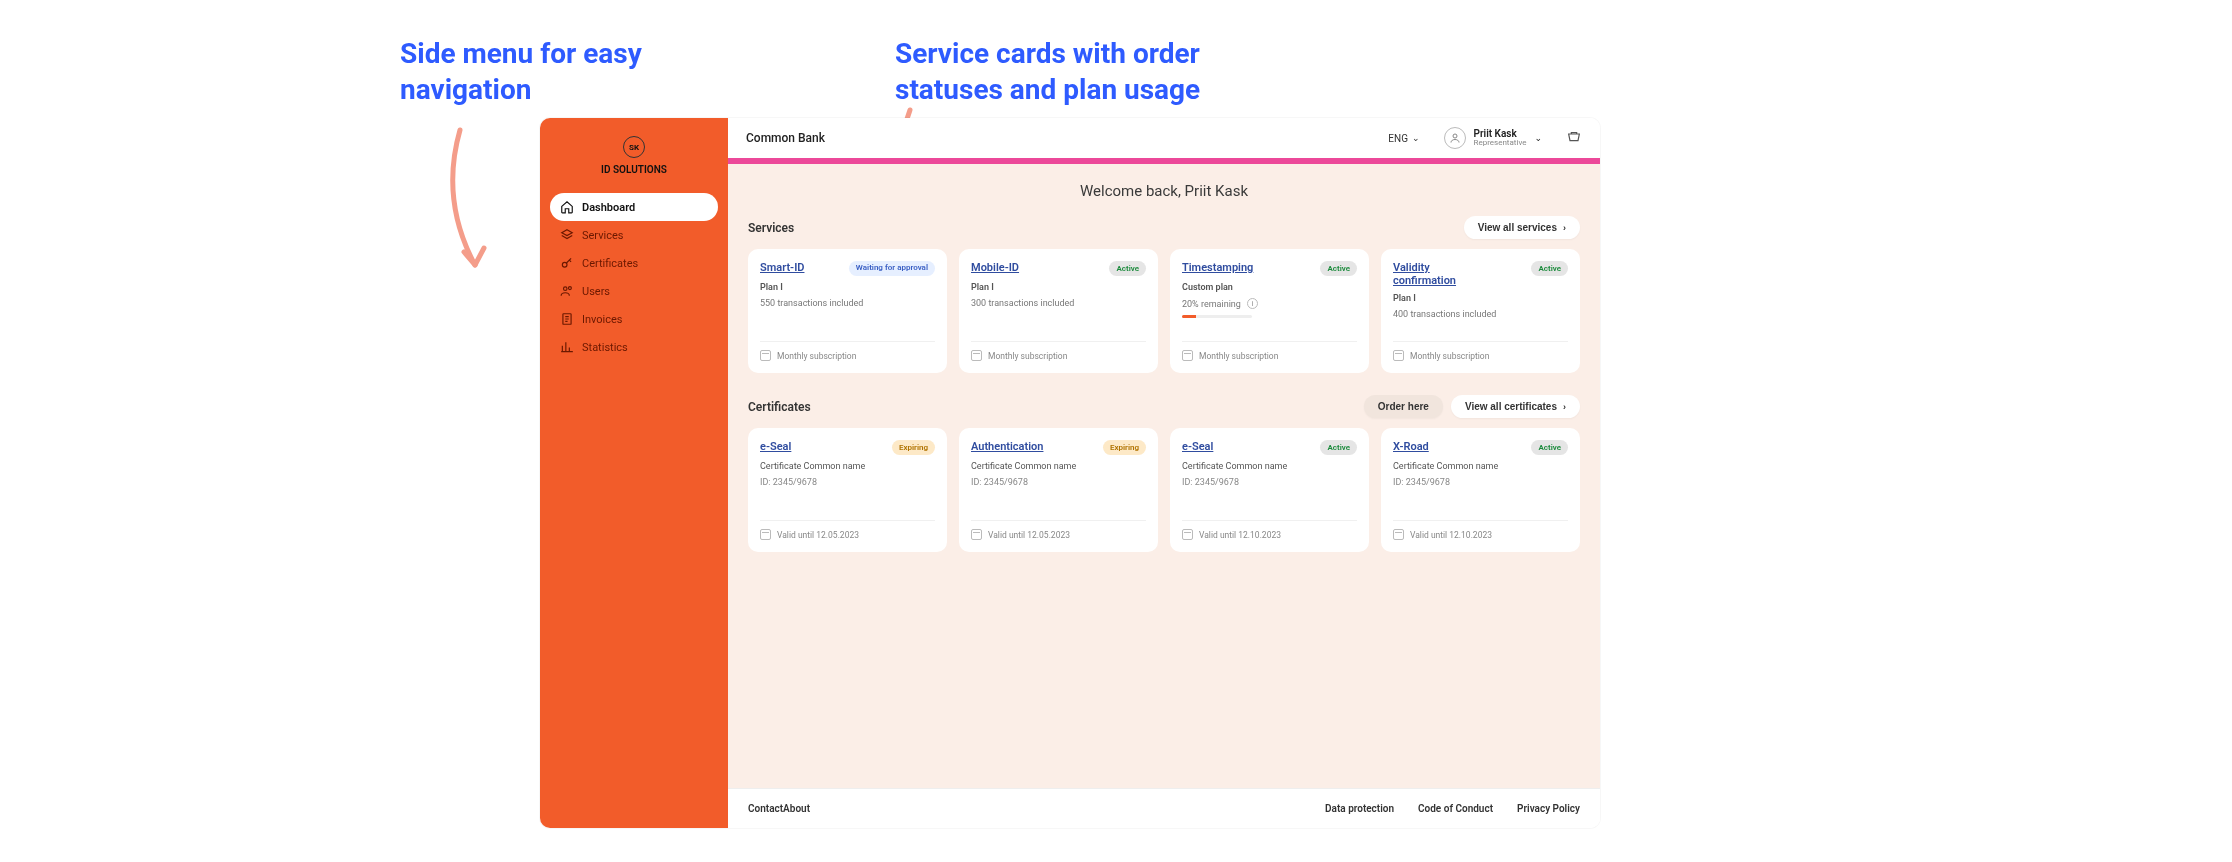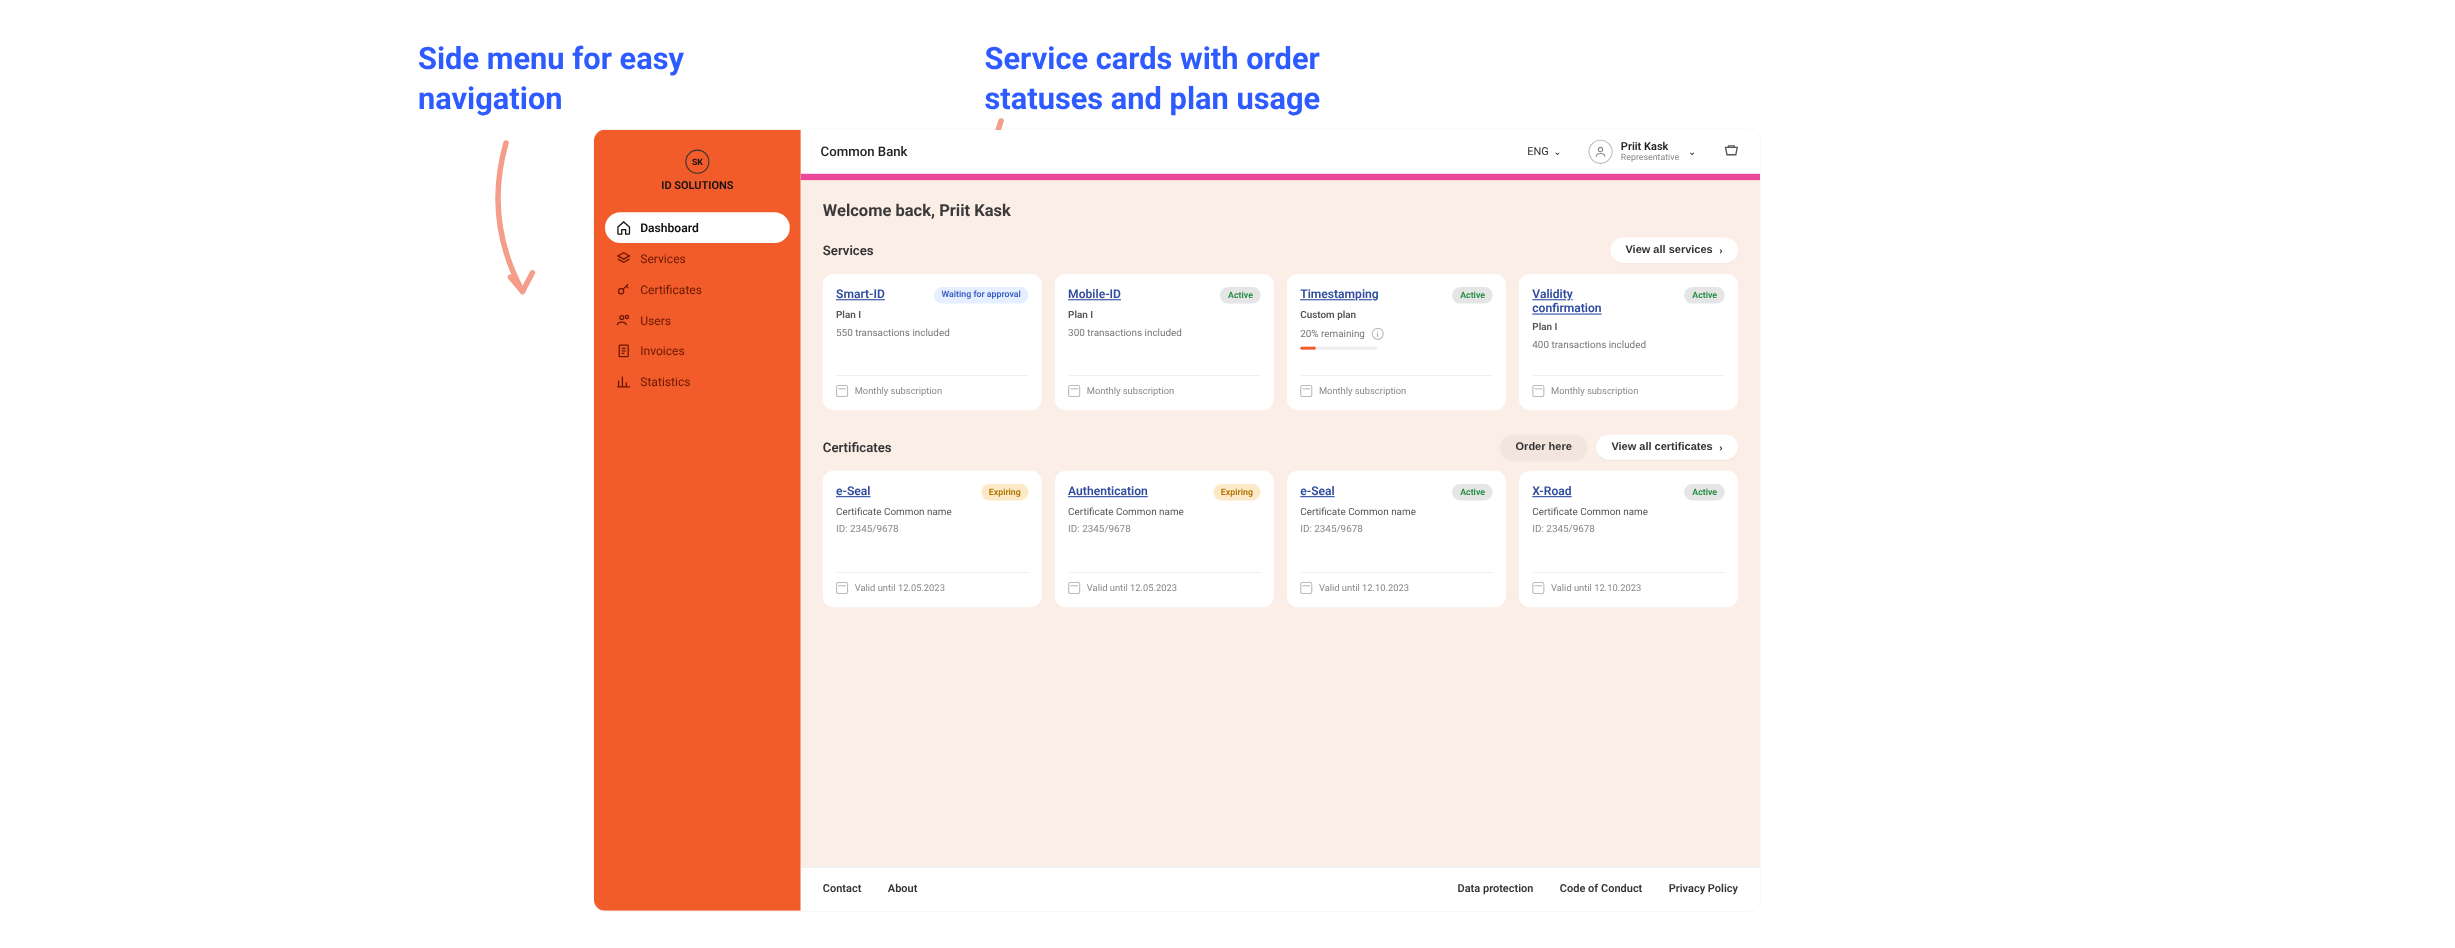--- a/index.html
+++ b/index.html
@@ -101,21 +101,21 @@
 .user-meta { display: flex; flex-direction: column; line-height: 1.1; }
 .user-name { font-size: 10px; font-weight: 600; }
 .user-role { font-size: 8px; color: #888; }
 .cart { width: 16px; height: 16px; cursor: pointer; }
 .content {
   flex: 1;
   background: #fbeee7;
   padding: 18px 20px 0 20px;
   overflow: hidden;
 }
-.welcome { font-size: 15px; font-weight: 700; color: #3a3a3a; margin-bottom: 16px; }
+.welcome { font-size: 15px; font-weight: 400; color: #3a3a3a; margin-bottom: 16px; text-align: center; }
 .section-head {
   display: flex; align-items: center; justify-content: space-between;
   margin-bottom: 10px;
 }
 .section-title { font-size: 12px; font-weight: 600; color: #333; }
 .section-actions { display: flex; gap: 8px; }
 .pill-btn {
   background: #fff;
   border: none;
   border-radius: 16px;
@@ -182,36 +182,36 @@
   background: #fff;
   border-top: 1px solid #eee;
   padding: 0;
 }
 .footer-row {
   display: flex;
   padding: 14px 20px;
   font-size: 10px;
   color: #333;
 }
-.footer-row .left { display: flex; gap: 24px; }
+.footer-row .left { display: flex; }
 .footer-row .right { margin-left: auto; display: flex; gap: 24px; }
 .footer-link { cursor: pointer; font-weight: 600; }
 .footer-row.secondary {
   background: #faf7f5;
   font-size: 9px;
   color: #888;
   padding: 10px 20px;
 }
 .footer-email { color: #e25d2a; text-decoration: underline; cursor: pointer; }
 .chev { font-size: 9px; }
 </style>
 </head>
 <body>
 
-<div class="annotation" style="left: 380px; top: 36px; white-space: pre-line;">Side menu for easy
+<div class="annotation" style="left: 400px; top: 36px; white-space: pre-line;">Side menu for easy
 navigation</div>
 <div class="annotation" style="left: 895px; top: 36px; white-space: pre-line;">Service cards with order
 statuses and plan usage</div>
 <div class="annotation" style="left: 940px; top: 496px; white-space: pre-line;">CTA buttons for product
 ordering or viewing</div>
 
 <svg class="arrow-svg" style="left:420px; top:120px;" width="100" height="170">
   <path d="M40,10 Q20,80 55,145" stroke="#f49d8a" stroke-width="5" fill="none" stroke-linecap="round"></path>
   <path d="M55,145 L44,132 M55,145 L64,128" stroke="#f49d8a" stroke-width="5" fill="none" stroke-linecap="round"></path>
 </svg>

